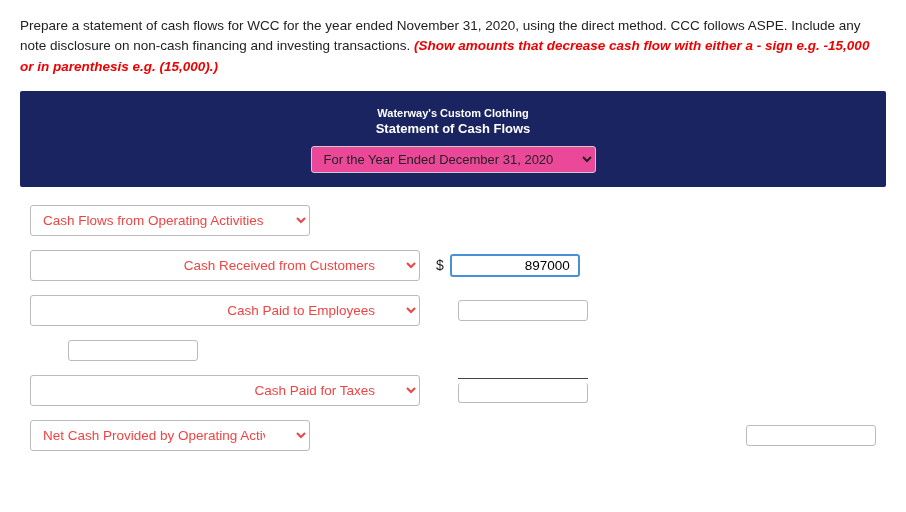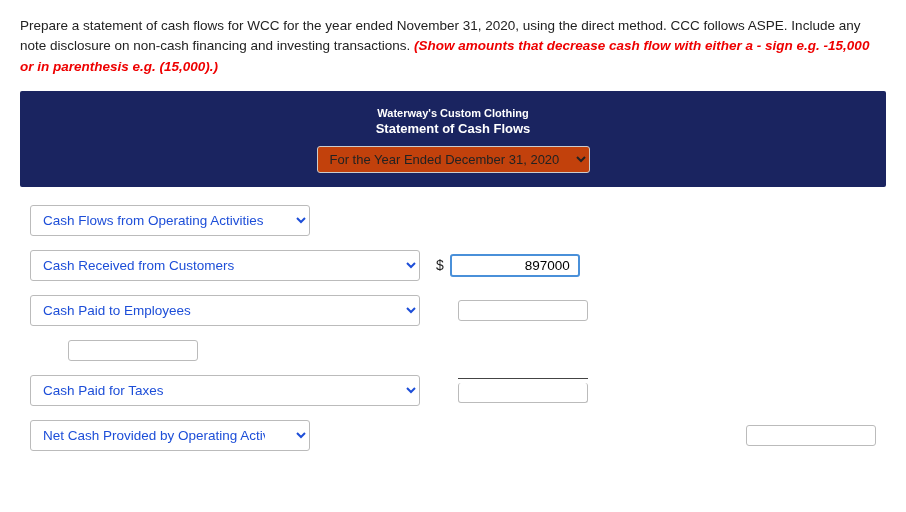--- a/index.html
+++ b/index.html
@@ -35,52 +35,53 @@
       font-size: 11px;
       margin-bottom: 2px;
     }
     .statement-header .statement-title {
       font-weight: bold;
       font-size: 13px;
       margin-bottom: 10px;
     }
     .statement-header select {
       font-size: 13px;
-      padding: 4px 12px 4px 8px;
+      padding: 4px 24px 4px 8px;
       border: 1px solid #ccc;
       border-radius: 3px;
-      background: #c2410c;
+      background: #ec4899;
       color: #222;
       cursor: pointer;
       appearance: auto;
       min-width: 240px;
     }
     .form-area {
       padding: 0 10px;
     }
     .row {
       display: flex;
       align-items: center;
       margin-bottom: 14px;
     }
     .row select {
       font-size: 13.5px;
       padding: 6px 28px 6px 8px;
       border: 1px solid #bbb;
       border-radius: 3px;
       background: #fff;
-      color: #1d4ed8;
+      color: #ef4444;
       cursor: pointer;
       appearance: auto;
     }
     .main-section-select {
       width: 280px;
     }
     .line-item-select {
       width: 390px;
+      text-align: right;
     }
     .dollar-sign {
       font-size: 14px;
       margin: 0 6px 0 16px;
       font-weight: normal;
     }
     .amount-input {
       width: 130px;
       padding: 2px 8px;
       font-size: 13.5px;

